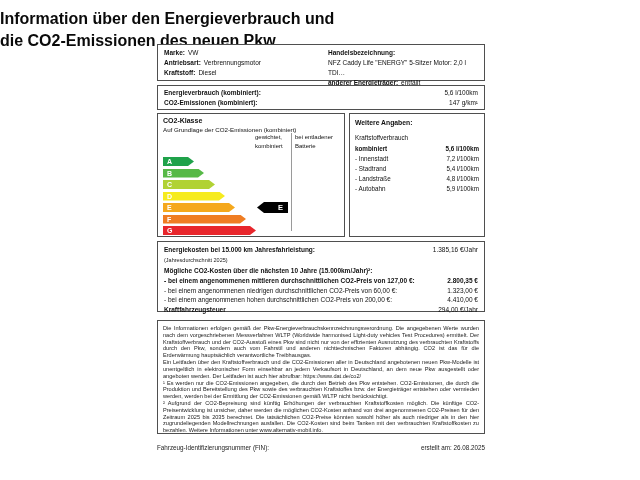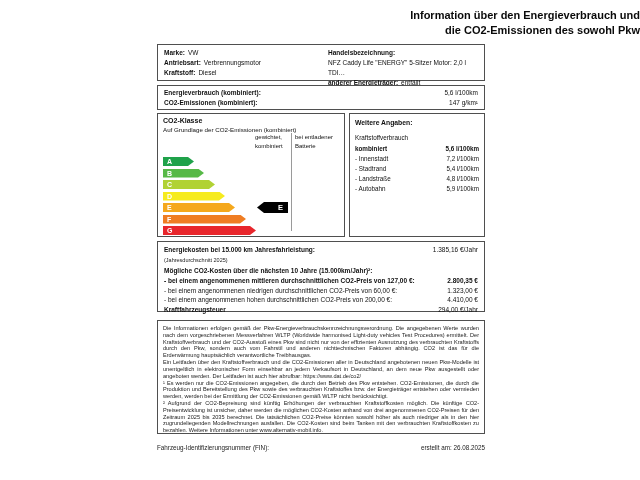--- a/index.html
+++ b/index.html
@@ -3,22 +3,22 @@
 <meta charset="utf-8">
 <style>
   * { margin:0; padding:0; box-sizing:border-box; }
   html,body { background:#e9e9e9; }
   body { font-family:"Liberation Sans", sans-serif; color:#111; }
   .page {
     position:relative; width:640px; height:480px; background:#ffffff;
     margin:0 auto; overflow:hidden;
   }
   .title {
-    position:absolute; top:8px; left:0; right:0; text-align:right;
-    font-size:11px; font-weight:bold; line-height:1.35; color:#0a0a0a;margin-left:16px;
+    position:absolute; top:8px; left:0; right:0; text-align:left;
+    font-size:16px; font-weight:bold; line-height:1.35; color:#0a0a0a;
   }
   .box {
     position:absolute; border:1px solid #4f4f4f; background:#fff;
   }
   
   .box-vehicle { left:157px; top:44px; width:328px; height:37px; padding:3px 6px; font-size:6.5px; line-height:1.55; }
   .veh-cols { display:flex; }
   .veh-left { width:164px; }
   .veh-right { flex:1; }
   .lbl { font-weight:bold; }
@@ -60,21 +60,21 @@
   
   .footer { position:absolute; left:157px; top:444px; width:328px; display:flex; justify-content:space-between; font-size:6.3px; color:#222; }
 </style>
 </head>
 <body>
 
 <div class="page">
 
   <div class="title">
     <div>Information über den Energieverbrauch und</div>
-    <div>die CO2-Emissionen des sowohl Pkw</div>
+    <div>die CO2-Emissionen des neuen Pkw</div>
   </div>
 
   <div class="box box-vehicle">
     <div class="veh-cols">
       <div class="veh-left">
         <div><span class="lbl">Marke:</span><span class="val">VW</span></div>
         <div><span class="lbl">Antriebsart:</span><span class="val">Verbrennungsmotor</span></div>
         <div><span class="lbl">Kraftstoff:</span><span class="val">Diesel</span></div>
       </div>
       <div class="veh-right">

